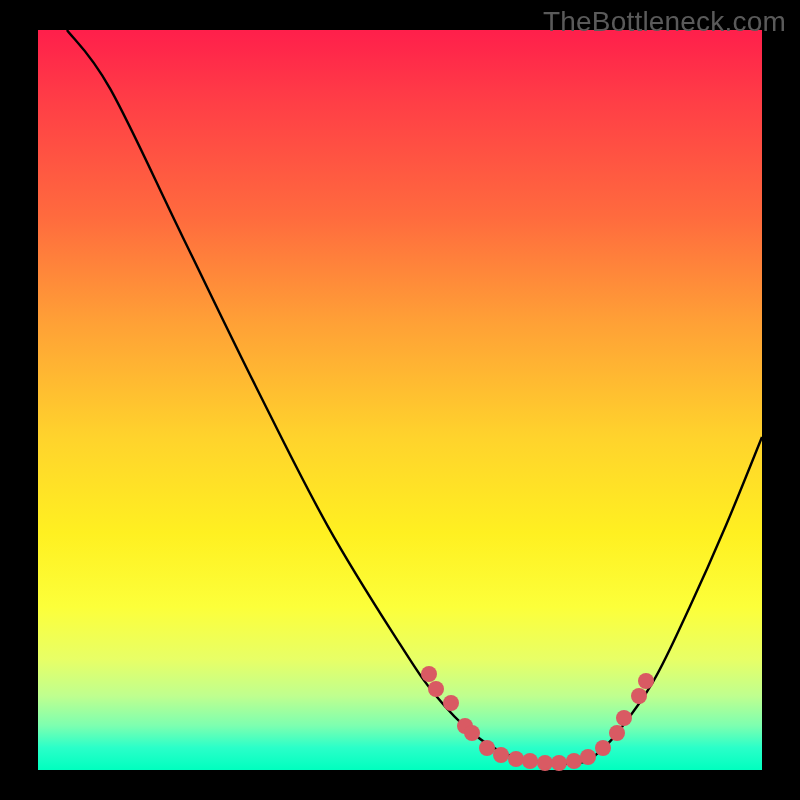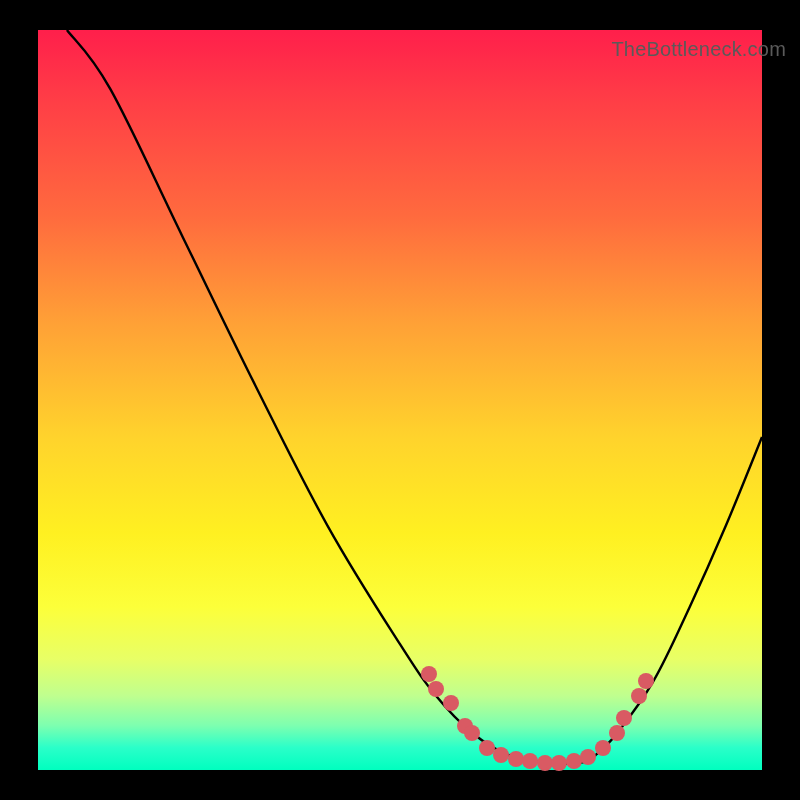--- a/index.html
+++ b/index.html
@@ -55,23 +55,22 @@
     margin-left: -8px;
     margin-top: -8px;
     border-radius: 50%;
     background: #d95a63;
   }
   .watermark {
     position: absolute;
     top: 6px;
     right: 14px;
     color: #5a5a5a;
-    font-size: 20px;
+    font-size: 28px;
     letter-spacing: 0.2px;
-    margin-top: 32px;
   }
 </style>
 </head>
 <body>
 
 <div class="frame">
   <div class="plot">
     <svg class="curve" viewBox="0 0 724 740" preserveAspectRatio="none">
       <path d="M 28.96 0 C 36.7792 10.655999999999988, 51.54880000000001 21.903999999999925, 72.4 59.19999999999993 C 93.25120000000001 96.49599999999994, 118.73600000000002 153.92000000000004, 144.8 207.20000000000005 C 170.864 260.4800000000001, 191.136 303.252, 217.2 355.2 C 243.26399999999998 407.14799999999997, 263.536 449.17999999999995, 289.6 495.79999999999995 C 315.66400000000004 542.42, 342.452 583.5640000000001, 362 614.2 C 381.548 644.836, 385.16800000000006 650.016, 398.20000000000005 666 C 411.232 681.984, 421.368 692.3439999999999, 434.4 703 C 447.43199999999996 713.6560000000001, 457.56800000000004 719.8720000000001, 470.6 725.2 C 483.632 730.528, 493.768 731.268, 506.79999999999995 732.6 C 519.832 733.932, 533.8776 733.932, 543 732.6 C 552.1224 731.268, 550.964 730.528, 557.48 725.2 C 563.996 719.8720000000001, 568.7744 716.32, 579.2 703 C 589.6256000000001 689.68, 602.3679999999999 673.844, 615.4 651.2 C 628.432 628.556, 638.568 605.172, 651.6 577.2 C 664.6320000000001 549.2280000000001, 674.7679999999999 526.4359999999999, 687.8 495.79999999999995 C 700.832 465.16399999999993, 717.484 422.984, 724 407" id="curve-path" fill="none" stroke="#000" stroke-width="2.4"></path>
     </svg>

